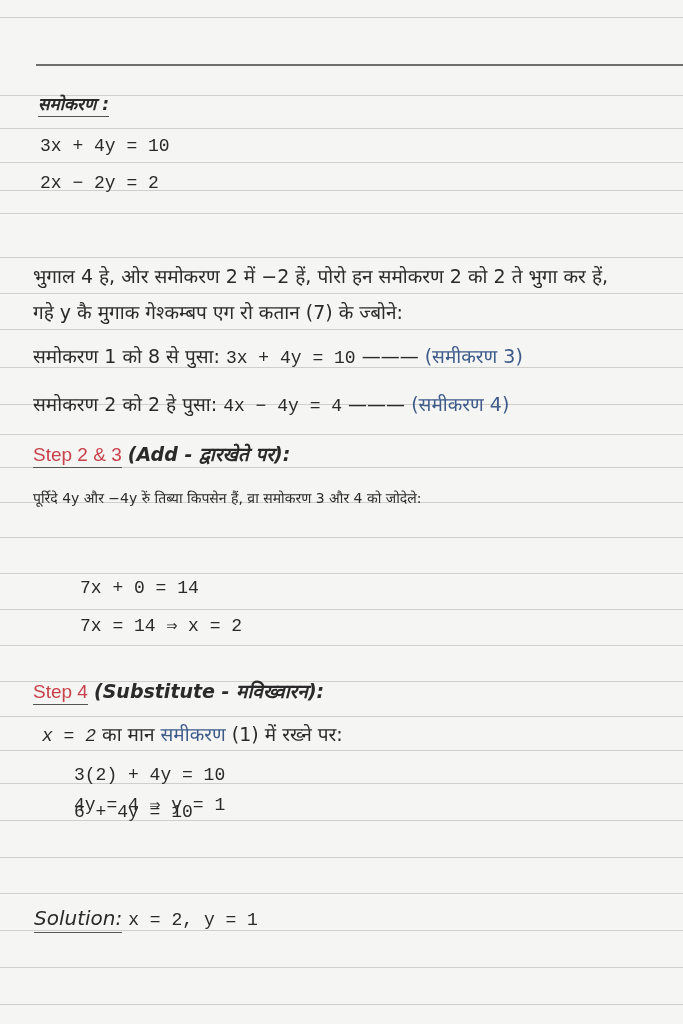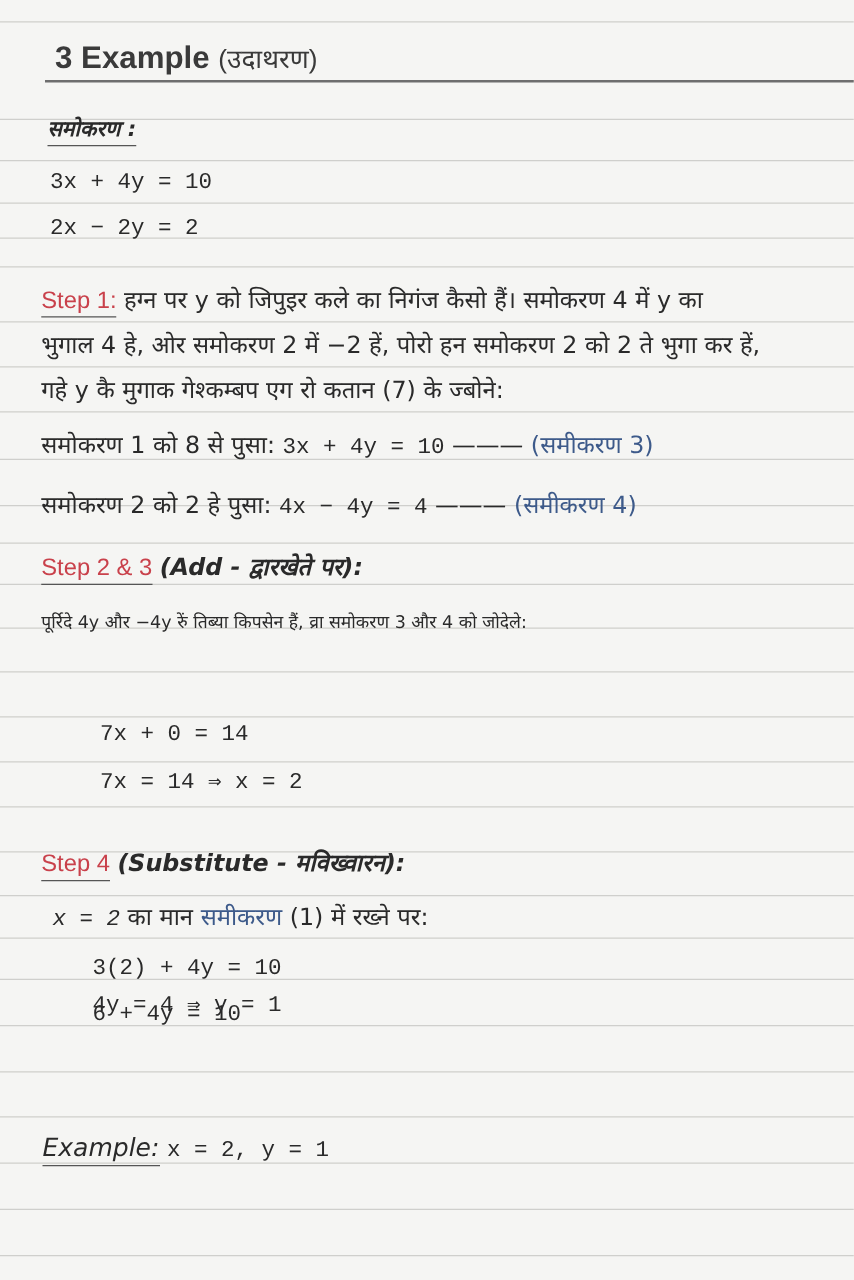--- a/index.html
+++ b/index.html
@@ -65,35 +65,27 @@
   <div class="rule" style="top:716px"></div>
   <div class="rule" style="top:750px"></div>
   <div class="rule" style="top:783px"></div>
   <div class="rule" style="top:820px"></div>
   <div class="rule" style="top:857px"></div>
   <div class="rule" style="top:893px"></div>
   <div class="rule" style="top:930px"></div>
   <div class="rule" style="top:967px"></div>
   <div class="rule" style="top:1004px"></div>
 
-  <div class="line title" style="left:44px;top:34px">
-    <span>3 Example</span>
-    <span class="hi">(उदाथरण)</span>
-  </div>
 
   <div class="line heading bold" style="left:38px;top:92px;font-size:17px">
     <span class="ul">समोकरण :</span>
   </div>
   <div class="line math" style="left:40px;top:134px">3x + 4y = 10</div>
   <div class="line math" style="left:40px;top:171px">2x − 2y = 2</div>
 
-  <div class="line" style="left:33px;top:228px">
-    <span class="step ul">Step 1:</span>
-    <span>हग्न पर y को जिपुइर कले का निगंज कैसो हैं। समोकरण 4 में y का</span>
-  </div>
   <div class="line" style="left:33px;top:264px">भुगाल 4 हे,  ओर समोकरण 2 में −2 हें,  पोरो हन समोकरण 2 को 2 ते भुगा कर हें,</div>
   <div class="line" style="left:33px;top:300px">गहे y कै मुगाक गेश्कम्बप एग रो कतान (7) के ज्बोने:</div>
 
   <div class="line" style="left:33px;top:344px">
     <span>समोकरण 1 को 8 से पुसा:</span>
     <span class="math">3x + 4y = 10</span>
     <span>———</span>
     <span class="blue">(समीकरण  3)</span>
   </div>
   <div class="line" style="left:33px;top:392px">
@@ -119,16 +111,16 @@
     <span class="math it">x = 2</span>
     <span>का मान</span>
     <span class="blue">समीकरण</span>
     <span>(1) में रख्ने पर:</span>
   </div>
   <div class="line math" style="left:74px;top:763px">3(2) + 4y = 10</div>
   <div class="line math" style="left:74px;top:800px">6 + 4y = 10</div>
   <div class="line math" style="left:74px;top:793px">4y = 4 ⇒ y = 1</div>
 
   <div class="line" style="left:34px;top:906px">
-    <span class="ul it" style="font-size:20px">Example:</span>
+    <span class="ul it" style="font-size:20px">Solution:</span>
     <span class="math">x = 2, y = 1</span>
   </div>
 </div>
 
 </body></html>

